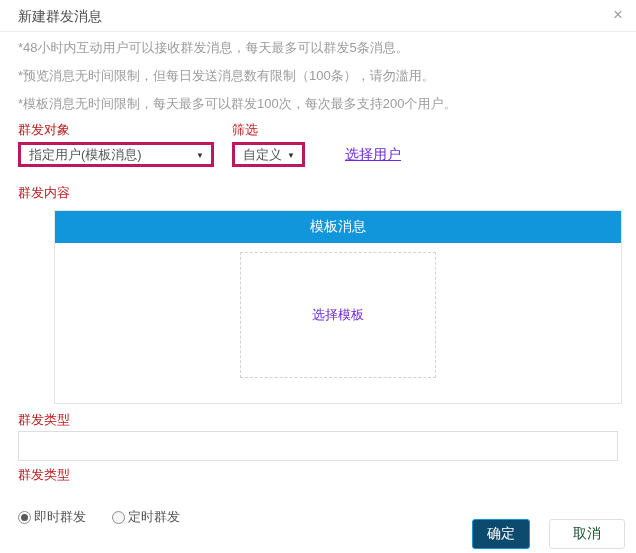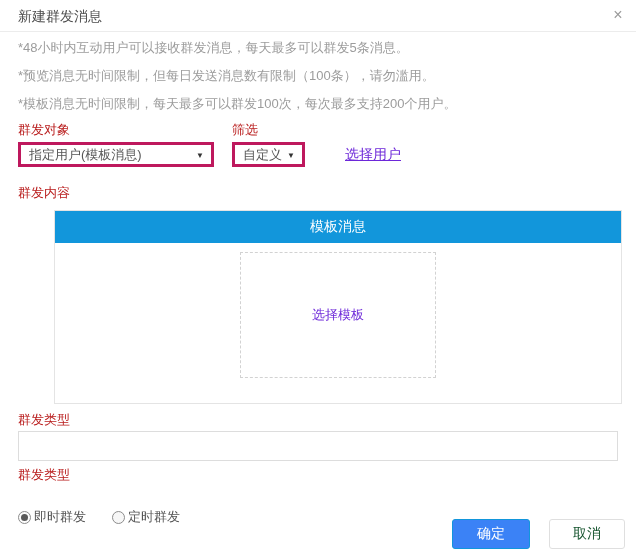--- a/index.html
+++ b/index.html
@@ -100,21 +100,21 @@
     content: ""; width: 7px; height: 7px; border-radius: 50%; background: #5a5a5a;
   }
 
   
   .footer-btns {
     position: absolute; top: 519px; right: 11px;
     display: flex; gap: 19px;
   }
   .btn { height: 30px; border-radius: 3px; font-size: 14px; cursor: pointer;
          font-family: "Liberation Sans", "DejaVu Sans", sans-serif; }
-  .btn-confirm { width: 78px; background: #3b82f6; border: 1px solid #1296db; color: #fff; }
+  .btn-confirm { width: 58px; background: #0c4a6e; border: 1px solid #1296db; color: #fff; }
   .btn-cancel  { width: 76px; background: #fff; border: 1px solid #dfdfdf; color: #14532d; }
 </style>
 </head>
 <body>
 
 <div class="dialog">
 
   <div class="dlg-header">
     <span class="dlg-title">新建群发消息</span>
     <span class="dlg-close">×</span>

